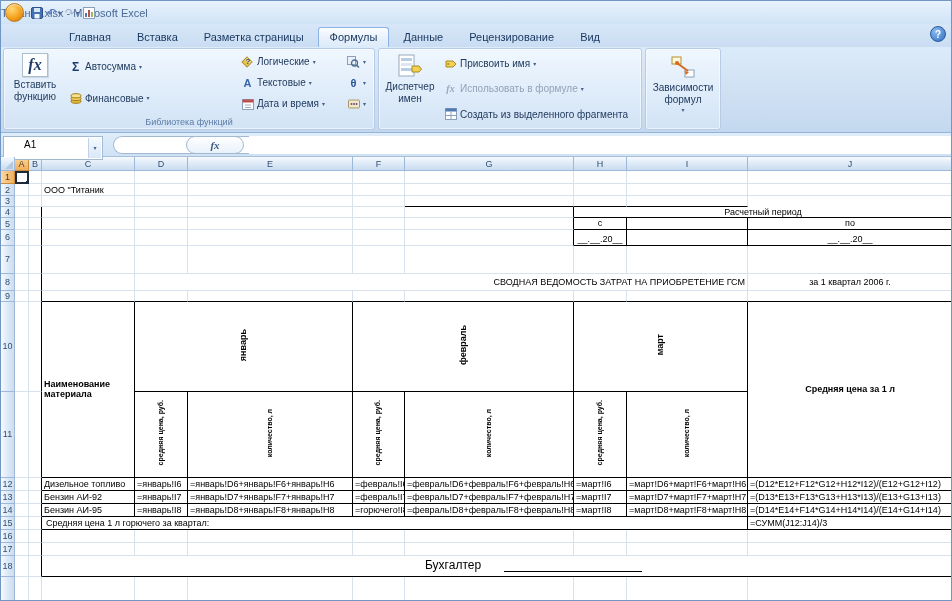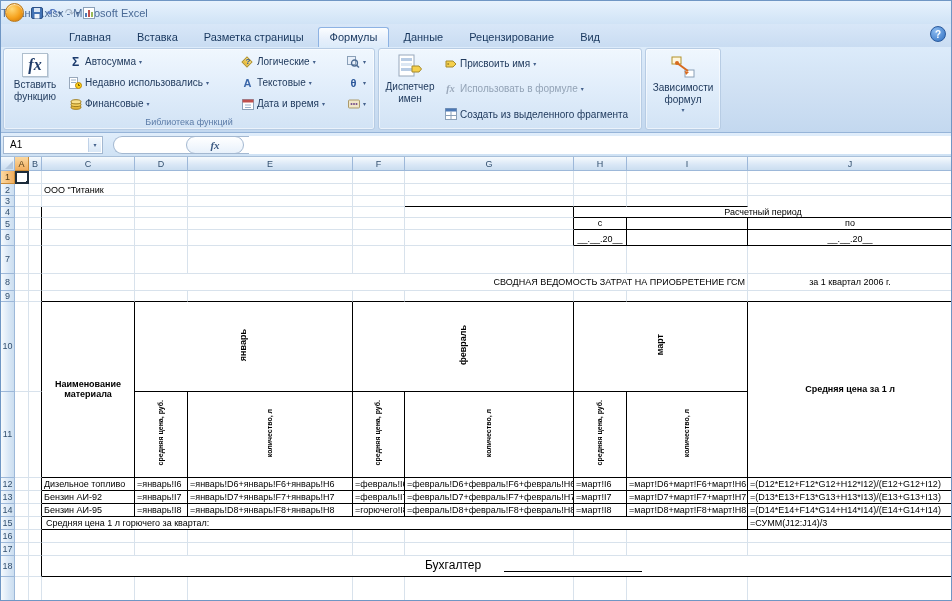--- a/index.html
+++ b/index.html
@@ -52,22 +52,22 @@
   .logic-ic{position:relative;width:13px;height:12px}
   .diamond{position:absolute;left:2px;top:2px;width:8px;height:8px;transform:rotate(45deg);
     background:linear-gradient(#ffe27a,#e8b62e);border:1px solid #b2922a}
   .logic-q{position:absolute;left:4.5px;top:1px;font-size:8px;font-weight:bold;color:#1f4e9c;font-style:normal}
   .rgroup.collapsed{width:76px}
   .bigbtn.wide{width:100%;height:100%;padding-top:5px}
   .ic24{height:26px;display:flex;align-items:center}
 
   
   .fbar{height:24px;background:linear-gradient(#e0edfb,#cfe2f4);border-bottom:1px solid #a9c0da;position:relative;flex:none}
-  .namebox{position:absolute;left:2px;top:3px;width:100px;height:18px;background:#fff;border:1px solid #a3b8d1;
-    font-size:10px;line-height:16px;padding-left:6px;color:#000}
+  .namebox{position:absolute;left:2px;top:3px;width:100px;height:24px;background:#fff;border:1px solid #a3b8d1;
+    font-size:10px;line-height:16px;padding-left:20px;color:#000}
   .nb-dd{position:absolute;right:1px;top:1px;bottom:1px;width:13px;background:linear-gradient(#f4f9fe,#d9e7f6);
     border-left:1px solid #c0d2e8;font-size:6px;color:#44618c;display:flex;align-items:center;justify-content:center}
   .fwhite{position:absolute;left:112px;right:0;top:3px;height:18px;background:#fff;border:1px solid #a3b8d1;border-right:none;border-radius:9px 0 0 9px}
   .fxpill{position:absolute;left:185px;top:3px;width:58px;height:18px;border:1px solid #a3b8d1;border-radius:9px;
     background:linear-gradient(#ffffff,#e8f1fb);display:flex;align-items:center;justify-content:center;
     font-size:11px;font-style:italic;font-family:"Liberation Serif",serif;font-weight:bold;color:#3c5a82}
   .finput{position:absolute;left:248px;right:0;top:3px;height:18px;background:#fff;font-size:10px;padding:2px 4px}
 
   
   .sheetwrap{flex:1;overflow:hidden;background:#fff}
@@ -83,21 +83,21 @@
   th.rowh.sel{background:linear-gradient(90deg,#fcd9a1,#f1ae5e)}
   th.corner{position:relative}
   th.corner::after{content:"";position:absolute;right:1px;bottom:1px;border-left:8px solid transparent;border-bottom:8px solid #b5c8de}
   .kr{border-right:1px solid #000 !important}
   .kb{border-bottom:1px solid #000 !important}
   td.a1{border:2px solid #1c2b3a;position:relative;overflow:visible}
   td.a1::after{content:"";position:absolute;right:-2px;bottom:-2px;width:3px;height:3px;background:#1c2b3a}
   .ctr{text-align:center}
   .bold{font-weight:bold}
   .mid{vertical-align:middle !important}
-  .wrapc{white-space:normal !important;text-align:center;vertical-align:middle !important;font-weight:bold}
+  .wrapc{white-space:normal !important;text-align:left;vertical-align:middle !important;font-weight:bold}
   td.vc{text-align:center;vertical-align:middle !important;padding:0}
   .vt{display:inline-block;writing-mode:vertical-rl;transform:rotate(180deg);font-weight:bold;
     white-space:normal;line-height:1.2}
   .vtm{font-size:9px;max-height:84px}
   .vts{font-size:7px;max-height:80px}
   .doc-title{font-size:13px;text-align:right}
   td.sig{position:relative;vertical-align:middle !important}
   .sig-label{position:absolute;left:383px;top:50%;transform:translateY(-50%);font-size:12px}
   .sig-line{position:absolute;left:462px;bottom:4px;width:138px;border-bottom:1px solid #000}
 </style>
@@ -158,34 +158,20 @@
           <span class="bigbtn-label">Вставить функцию</span>
         </div>
         <div class="rcol" style="width:172px">
           <div class="ritem">
             <span class="ic sigma">Σ</span>
             <span>Автосумма</span>
             <span class="dd">▾</span>
           </div>
           <div class="ritem">
             <span class="ic">
-              <svg width="13" height="12">
-                  <rect x="0.5" y="0.5" width="8" height="11" fill="#fff" stroke="#98a8bb"></rect>
-                  <line x1="2" y1="3" x2="7" y2="3" stroke="#9ab0c8"></line>
-                  <line x1="2" y1="5.5" x2="7" y2="5.5" stroke="#9ab0c8"></line>
-                  <circle cx="9.5" cy="8.5" r="3" fill="#fdd017" stroke="#b8860b"></circle>
-                  <line x1="9.5" y1="8.5" x2="9.5" y2="6.8" stroke="#6b5004"></line>
-                  <line x1="9.5" y1="8.5" x2="10.8" y2="8.5" stroke="#6b5004"></line>
-                </svg>
-            </span>
-            <span>Недавно использовались</span>
-            <span class="dd">▾</span>
-          </div>
-          <div class="ritem">
-            <span class="ic">
               <svg width="12" height="12">
                   <ellipse cx="6" cy="9.2" rx="5" ry="2.1" fill="#e7b93c" stroke="#a07d1c"></ellipse>
                   <ellipse cx="6" cy="6.5" rx="5" ry="2.1" fill="#f3cf5e" stroke="#a07d1c"></ellipse>
                   <ellipse cx="6" cy="3.8" rx="5" ry="2.1" fill="#f9e28e" stroke="#a07d1c"></ellipse>
                 </svg>
             </span>
             <span>Финансовые</span>
             <span class="dd">▾</span>
           </div>
         </div>

